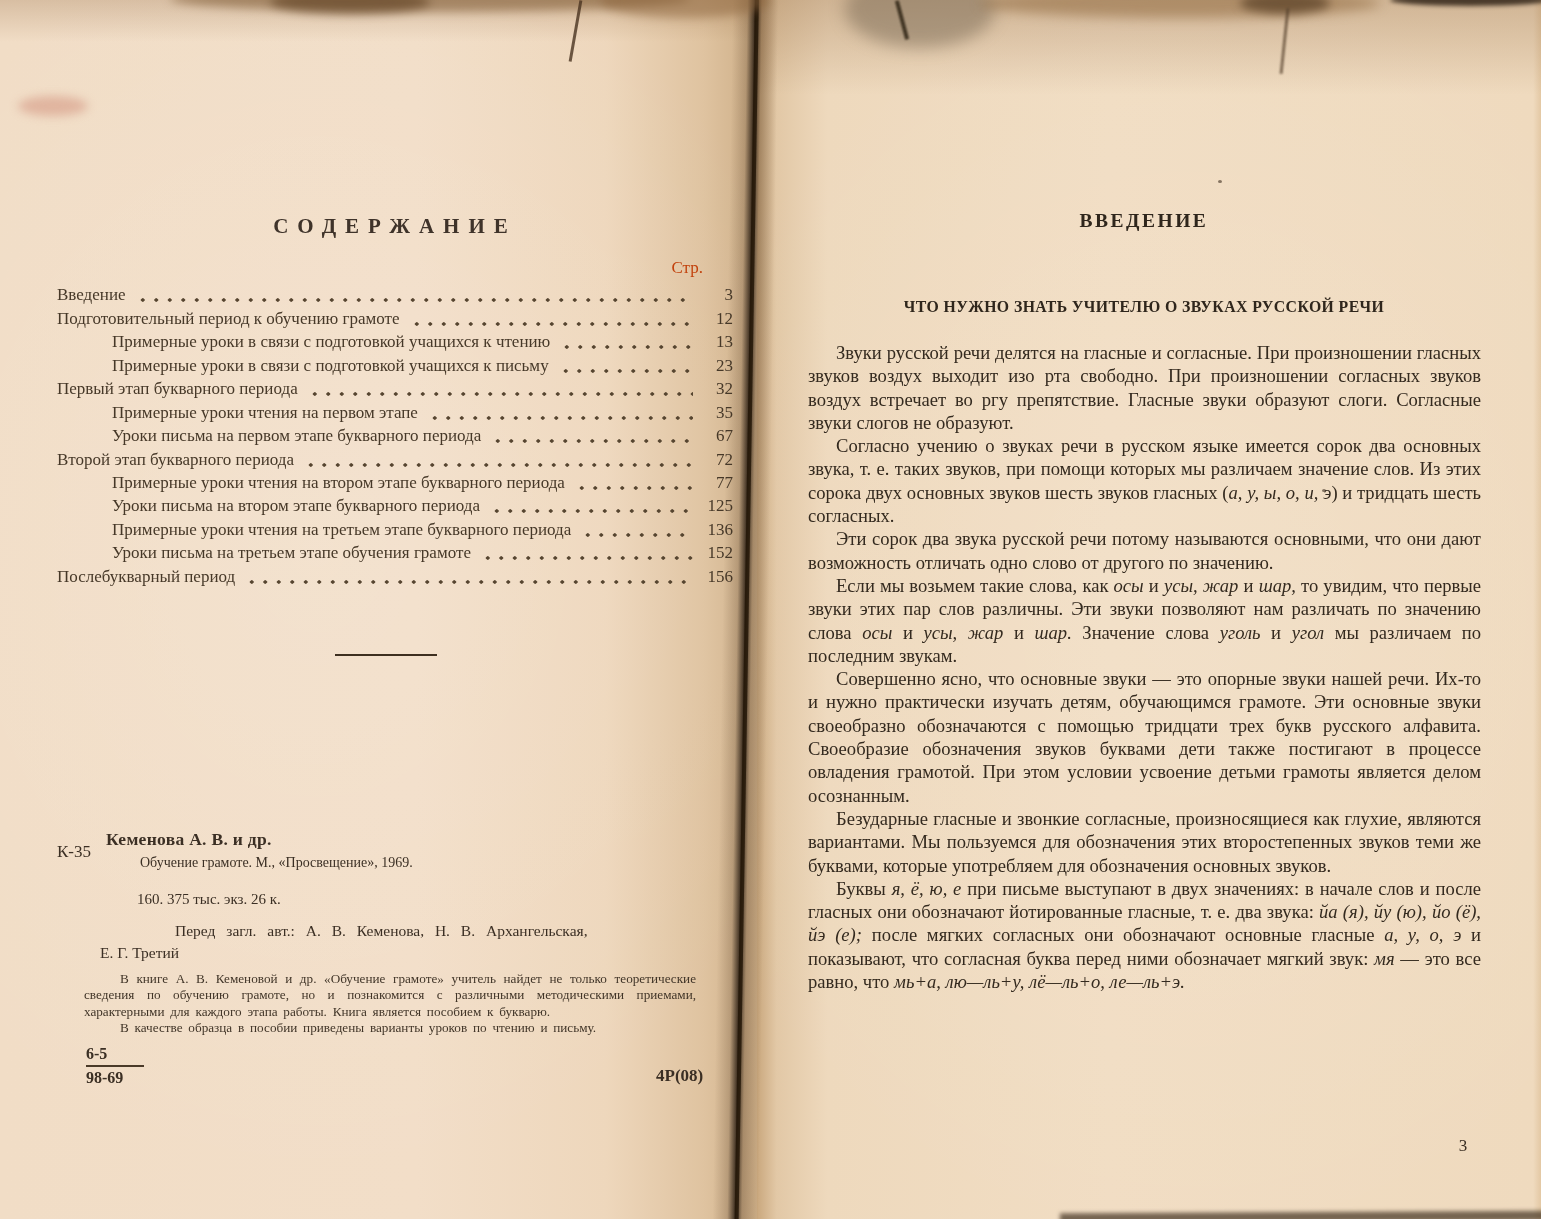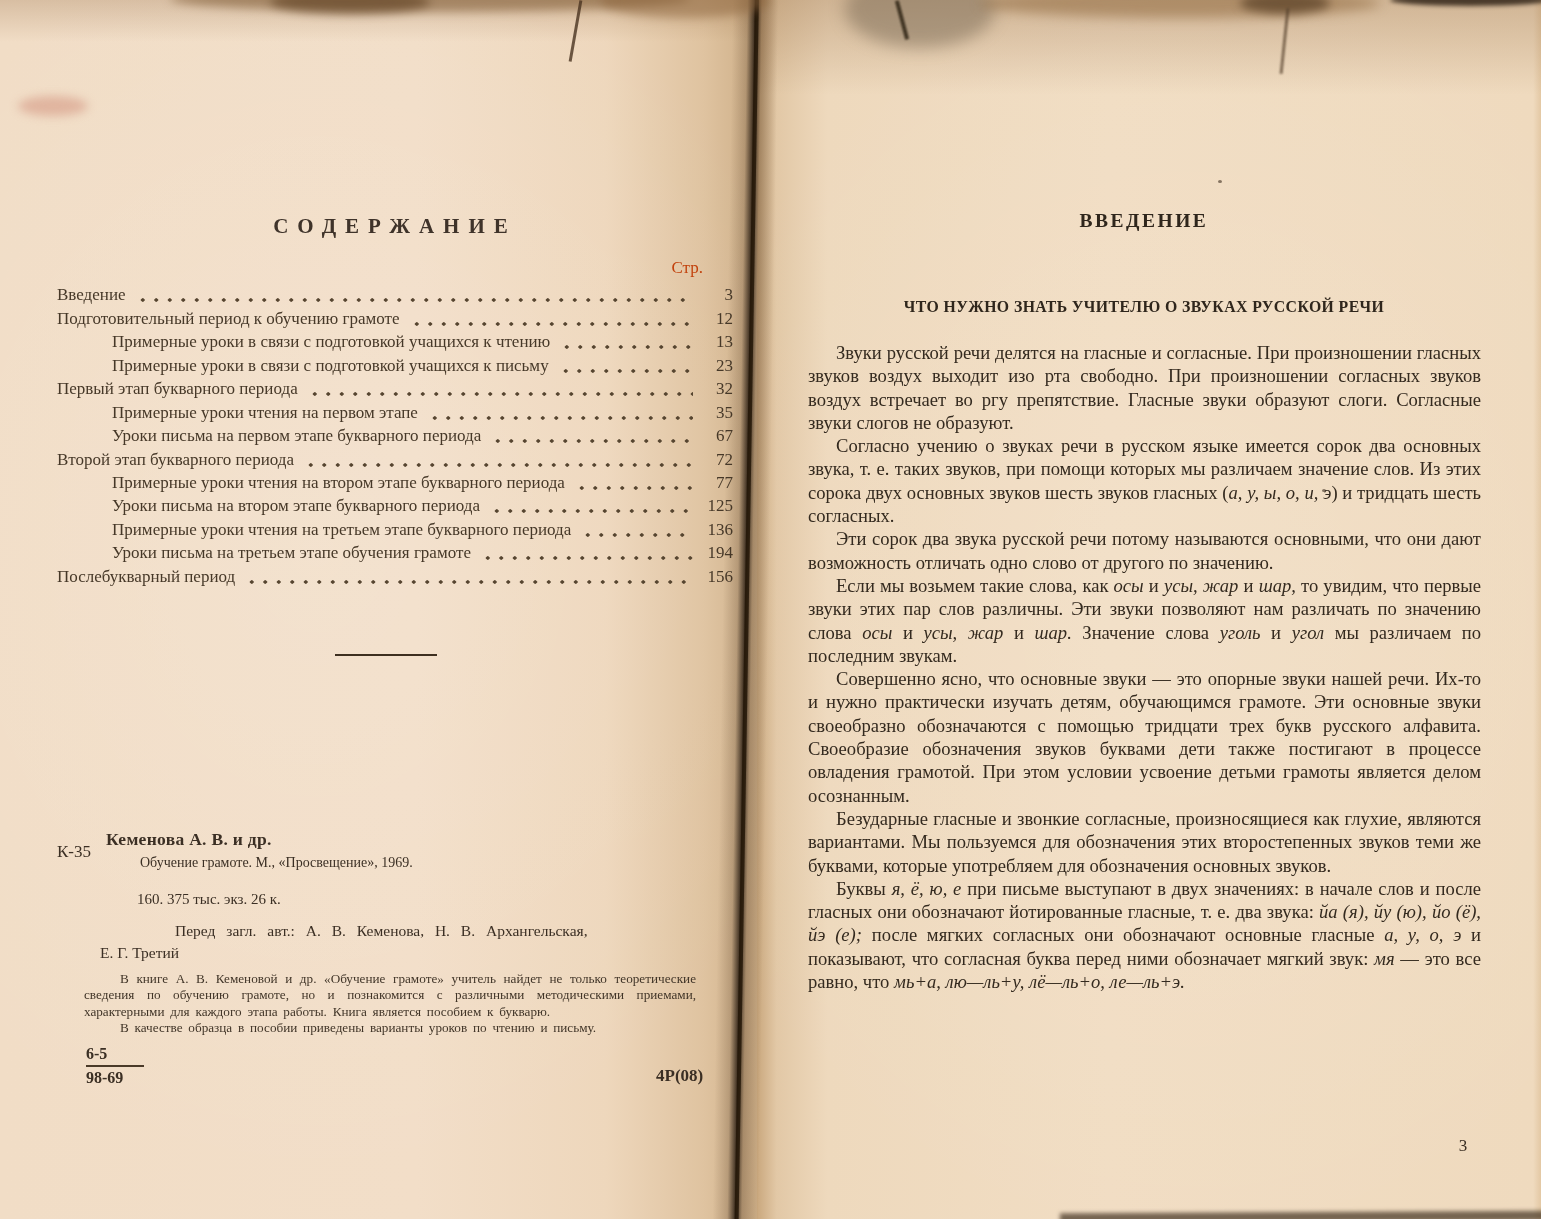--- a/index.html
+++ b/index.html
@@ -190,21 +190,21 @@
 
       <div class="toc-row">
         <span class="toc-label indent">Примерные уроки чтения на третьем этапе букварного периода</span>
         <span class="toc-dots"></span>
         <span class="toc-page">136</span>
       </div>
 
       <div class="toc-row">
         <span class="toc-label indent">Уроки письма на третьем этапе обучения грамоте</span>
         <span class="toc-dots"></span>
-        <span class="toc-page">194</span>
+        <span class="toc-page">152</span>
       </div>
 
       <div class="toc-row">
         <span class="toc-label">Послебукварный период</span>
         <span class="toc-dots"></span>
         <span class="toc-page">156</span>
       </div>
     </div>
 
   <div class="abs divider"></div>

